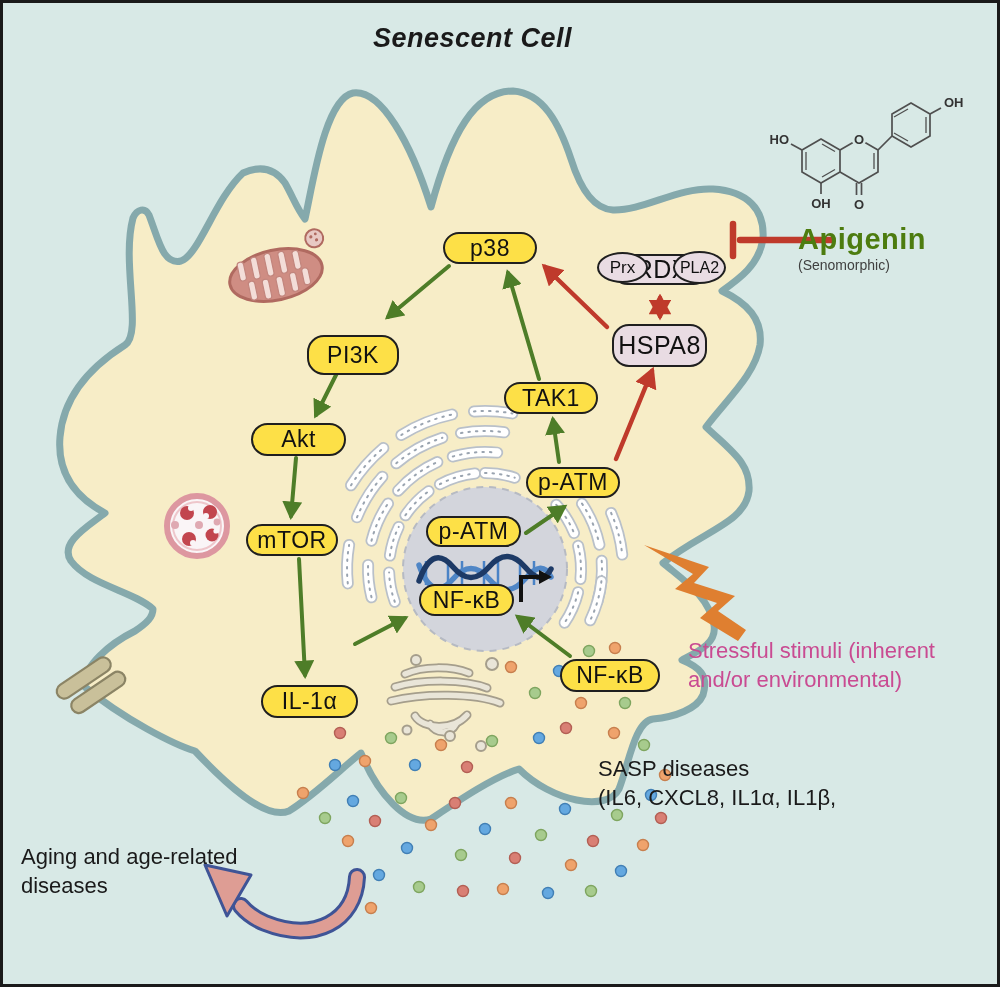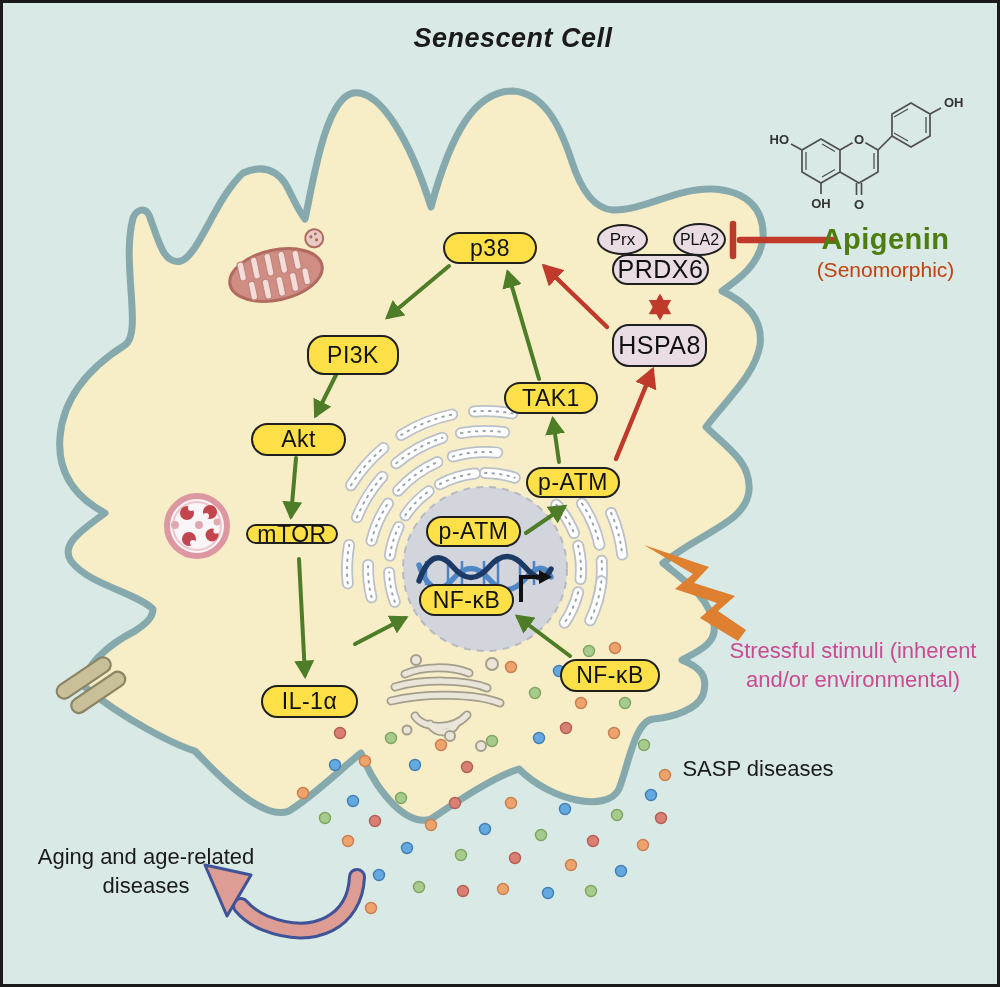--- a/index.html
+++ b/index.html
@@ -8,25 +8,25 @@
     background:#d8e9e6;overflow:hidden;
     font-family:"Liberation Sans","DejaVu Sans",sans-serif;
   }
   #bgsvg{position:absolute;left:0;top:0;}
   .pill{
     position:absolute;display:flex;align-items:center;justify-content:center;
     background:#fde047;border:2.6px solid #1f1f1f;border-radius:17px;
     font-size:23px;color:#111;box-sizing:border-box;letter-spacing:.5px;
   }
   .pill.pink{background:#e9dce3;}
-  .pill.ellipse{border-radius:50%;font-size:17px;letter-spacing:0;}
-  .lbl{position:absolute;color:#1a1a1a;text-align:center;line-height:1.3;}
+  .pill.ellipse{border-radius:50%;font-size:17px;letter-spacing:0;margin-top:28px;}
+  .lbl{position:absolute;color:#1a1a1a;text-align:left;line-height:1.3;}
   .title{font-size:27px;font-weight:bold;font-style:italic;letter-spacing:.5px;}
   .apigenin{font-size:29px;font-weight:bold;color:#4d7c0f;letter-spacing:.5px;}
-  .senomorphic{font-size:21px;color:#c2410c;}
+  .senomorphic{font-size:14px;color:#404040;}
   .stimuli{font-size:22px;color:#c94b92;}
   .sasp{font-size:22px;}
   .aging{font-size:22px;}
   svg text.chem{font-family:"Liberation Sans","DejaVu Sans",sans-serif;font-size:13px;font-weight:600;fill:#333;}
 </style>
 </head>
 <body>
 
 <div id="canvas">
 
@@ -365,31 +365,32 @@
 <div class="lbl apigenin" style="left:795px;top:218px;width:175px;">Apigenin</div>
 <div class="lbl senomorphic" style="left:795px;top:253px;width:175px;">(Senomorphic)</div>
 
 <div class="lbl stimuli" style="left:685px;top:634px;width:330px;">
   <div>Stressful stimuli (inherent</div>
   <div>and/or environmental)</div>
 </div>
 
 <div class="lbl sasp" style="left:595px;top:752px;width:320px;">
   <div>SASP diseases</div>
+  <div>(IL6, CXCL8, IL1α, IL1β,</div>
 </div>
 
 <div class="lbl aging" style="left:18px;top:840px;width:250px;">
   <div>Aging and age-related</div>
   <div>diseases</div>
 </div>
 
 <div class="pill" style="left:440px;top:229px;width:94px;height:32px;">p38</div>
 <div class="pill" style="left:304px;top:332px;width:92px;height:40px;">PI3K</div>
 <div class="pill" style="left:248px;top:420px;width:95px;height:33px;">Akt</div>
-<div class="pill" style="left:243px;top:521px;width:92px;height:20px;">mTOR</div>
+<div class="pill" style="left:243px;top:521px;width:92px;height:32px;">mTOR</div>
 <div class="pill" style="left:258px;top:682px;width:97px;height:33px;">IL-1α</div>
 <div class="pill" style="left:501px;top:379px;width:94px;height:32px;">TAK1</div>
 <div class="pill" style="left:523px;top:464px;width:94px;height:31px;">p-ATM</div>
 <div class="pill" style="left:423px;top:513px;width:95px;height:31px;">p-ATM</div>
 <div class="pill" style="left:416px;top:581px;width:95px;height:32px;">NF-κB</div>
 <div class="pill" style="left:557px;top:656px;width:100px;height:33px;">NF-κB</div>
 <div class="pill pink" style="left:609px;top:251px;width:97px;height:31px;font-size:25px;">PRDX6</div>
 <div class="pill pink" style="left:609px;top:321px;width:95px;height:43px;font-size:25px;">HSPA8</div>
 <div class="pill pink ellipse" style="left:594px;top:221px;width:51px;height:31px;">Prx</div>
 <div class="pill pink ellipse" style="left:670px;top:220px;width:53px;height:33px;font-size:16px;">PLA2</div>

